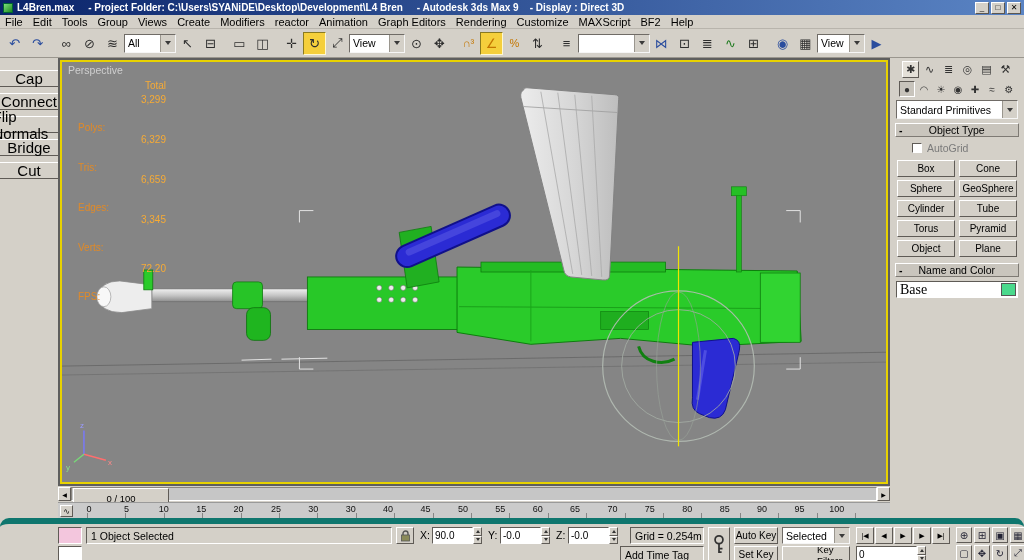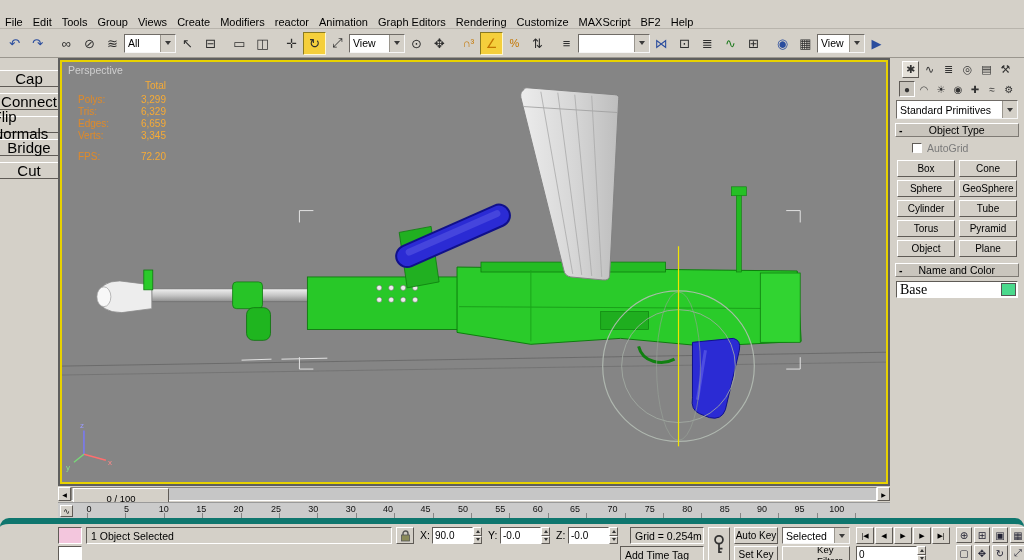--- a/index.html
+++ b/index.html
@@ -51,21 +51,21 @@
     display:flex; align-items:center; justify-content:center;
     border:1px solid; border-color:#fff #5f5b56 #5f5b56 #fff; }
   .vp-wrap{ width:832px; height:428px; background:#5e5e5e; padding:2px; }
   .viewport{ position:relative; width:828px; height:424px;
     border:2px solid var(--active-viewport-border); background:var(--viewport-bg); overflow:hidden; }
   .viewport svg{ position:absolute; left:0; top:0; width:100%; height:100%; }
   .vp-label{ position:absolute; left:6px; top:2px; color:#cfcfcf; font-size:10.5px; }
   .vp-stats{ position:absolute; left:16px; top:18px; width:92px; font-size:10px; }
   .stat-head{ text-align:right; width:88px; color:var(--stats-value); margin-bottom:3px; }
   .stat-row{ display:flex; justify-content:space-between; width:88px; line-height:12px; }
-  .stat-row .sl{ color:var(--stats-label); }
+  .stat-row .sl{ color:var(--stats-label);margin-top:28px; }
   .stat-row .sv{ color:var(--stats-value); }
   .stat-fps{ margin-top:9px; }
   
   .cpanel{ width:134px; height:100%; padding-top:2px; }
   .cp-tabs{ display:flex; gap:2px; margin:1px 2px 2px 12px; }
   .cp-tab{ width:17px; height:17px; display:flex; align-items:center; justify-content:center;
     font-size:11px; color:#333; }
   .cp-tab.active{ background:#e4e0d8; border:1px solid; border-color:#fff #5f5b56 #5f5b56 #fff; }
   .cp-cats{ display:flex; gap:1px; margin:3px 2px 3px 9px; }
   .cp-cat{ width:16px; height:16px; display:flex; align-items:center; justify-content:center;
@@ -138,20 +138,27 @@
   .nav-btn{ background:var(--chrome); border:1px solid; border-color:#fff #5f5b56 #5f5b56 #fff;
     display:flex; align-items:center; justify-content:center; font-size:10px; color:#223; }
   .strip{ position:absolute; left:58px; width:24px; height:17px; border:1px solid;
     border-color:#5f5b56 #fff #fff #5f5b56; }
 </style>
 </head>
 <body>
 
 <div id="app">
 
+  <div class="titlebar">
+    <div class="app-icon"></div>
+    <div class="title-text">L4Bren.max     - Project Folder: C:\Users\SYANiDE\Desktop\Development\L4 Bren     - Autodesk 3ds Max 9    - Display : Direct 3D</div>
+    <div class="winbtn">_</div>
+    <div class="winbtn">□</div>
+    <div class="winbtn">✕</div>
+  </div>
 
   <div class="menubar">
 
   <span class="menu-item">File</span>
       <span class="menu-item">Edit</span>
       <span class="menu-item">Tools</span>
       <span class="menu-item">Group</span>
       <span class="menu-item">Views</span>
       <span class="menu-item">Create</span>
       <span class="menu-item">Modifiers</span>

